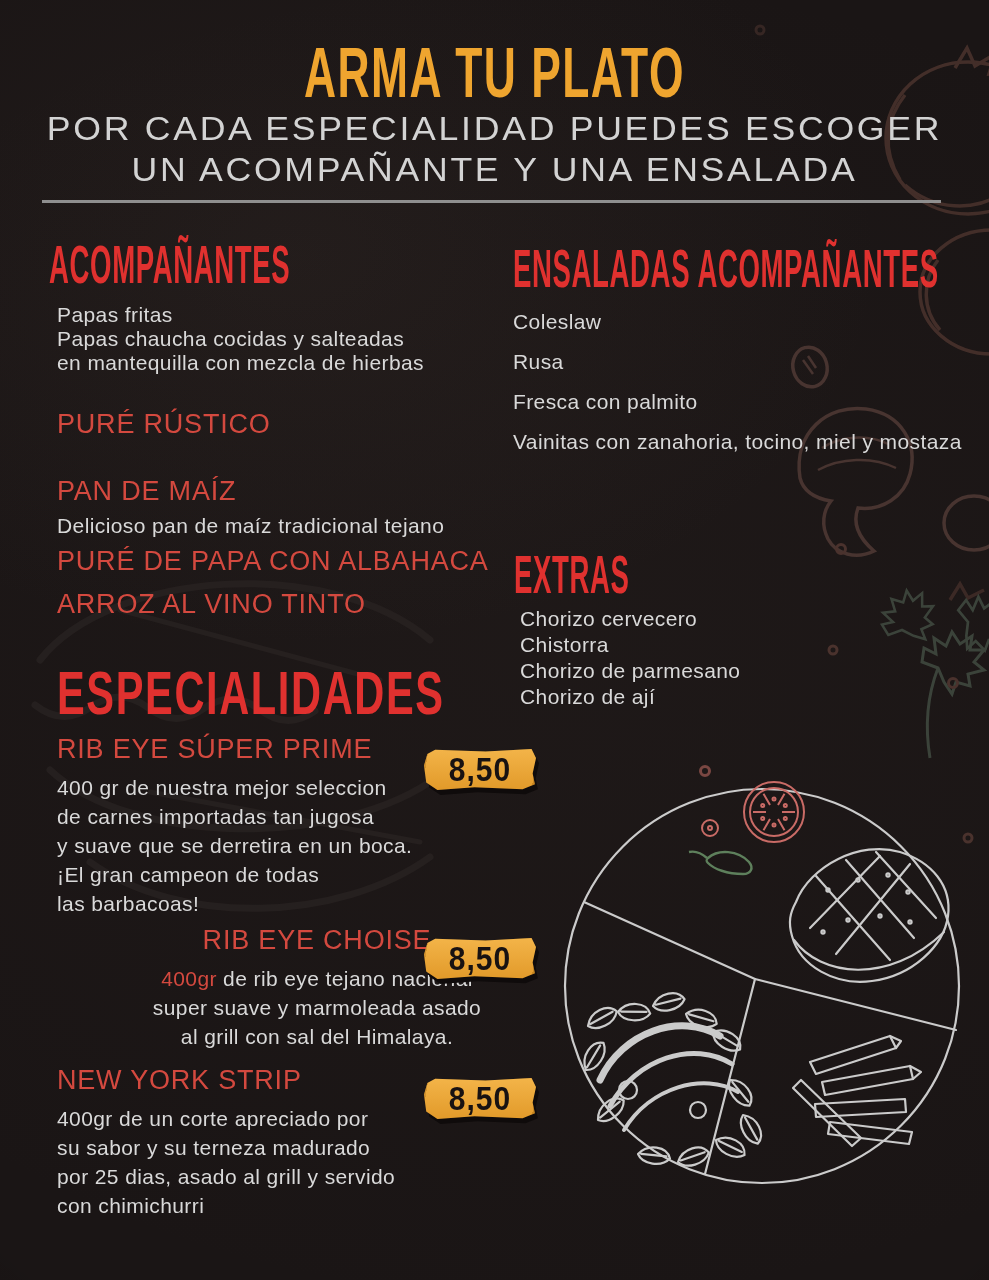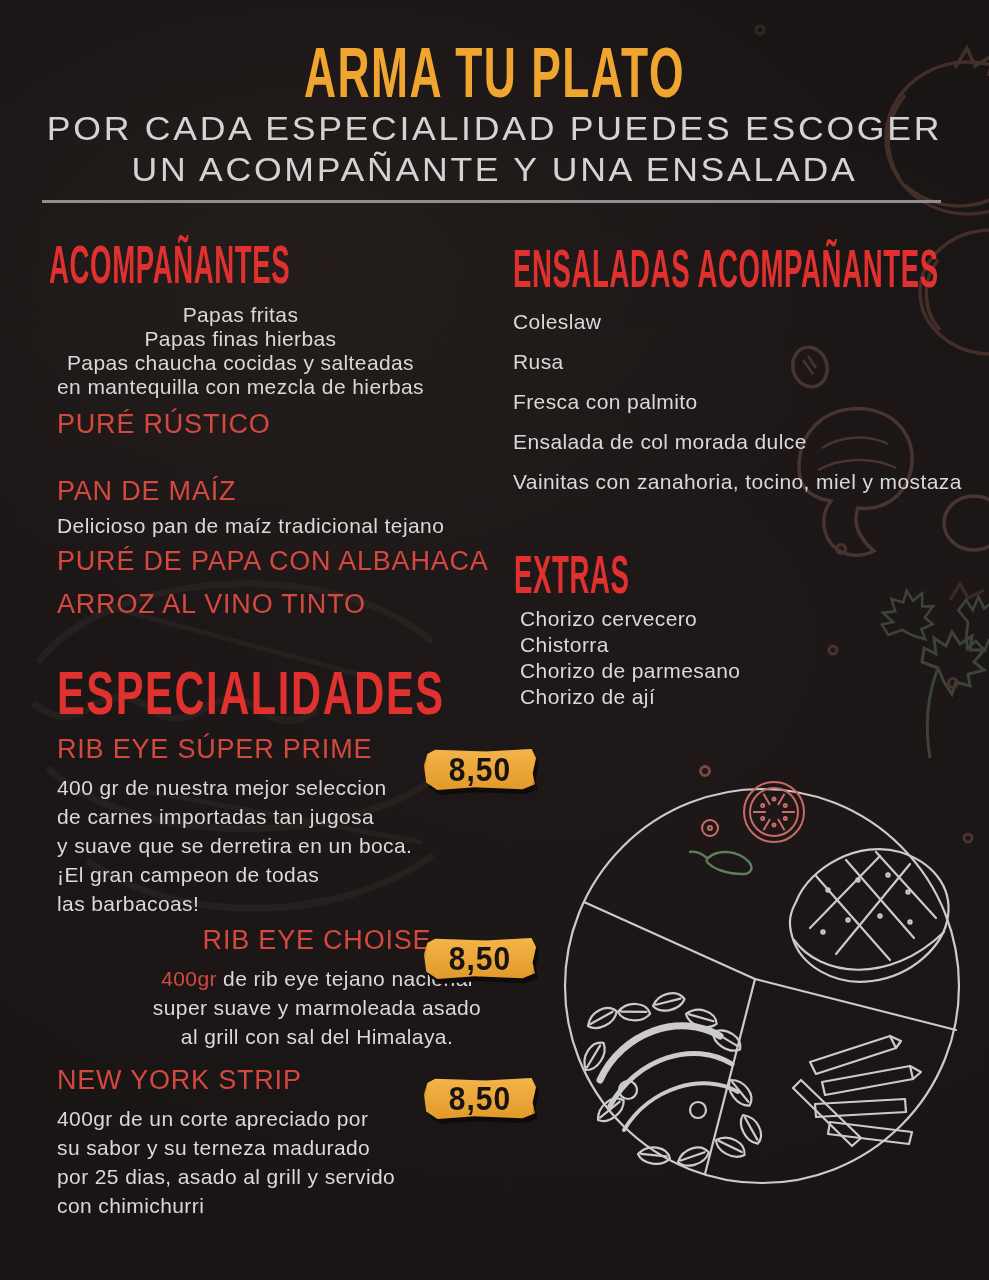--- a/index.html
+++ b/index.html
@@ -33,21 +33,21 @@
   .title-span{display:inline-block;font-size:60px;font-weight:800;letter-spacing:2px;
        color:var(--yellow);line-height:1;transform:scale(0.74,1.18);transform-origin:center top;white-space:nowrap;}
 
   .sub-wrap{left:0;top:108px;width:100%;text-align:center;}
   .sub-line{font-size:33px;letter-spacing:2.5px;color:#D3D3D3;line-height:41px;
        font-weight:400;transform:scaleX(1.08);}
 
   .divider{left:42px;top:200px;width:899px;height:3px;background:#8F8F8F;z-index:2;}
 
   .body-line{font-size:21px;color:var(--body);letter-spacing:0.4px;}
-  .lh24{line-height:24px;text-align:center;}
+  .lh24{line-height:24px;}
   .lh26{line-height:26px;}
   .lh29{line-height:29px;}
   .lh40{line-height:40px;}
   .red-name{font-size:27px;color:var(--subred);letter-spacing:0.8px;line-height:1.1;white-space:nowrap;}
   .red-inline{color:var(--subred);}
 
   .item-block{position:absolute;z-index:2;}
   .item-desc{margin-top:7px;}
 
   .badge{position:absolute;width:112px;height:41px;z-index:2;}
@@ -192,21 +192,20 @@
     <div class="sub-line">POR CADA ESPECIALIDAD PUEDES ESCOGER</div>
     <div class="sub-line">UN ACOMPAÑANTE Y UNA ENSALADA</div>
   </div>
   <div class="abs divider"></div>
 
   <div class="txt" style="left:49px;top:237px;">
     <span class="hdr h-sm">ACOMPAÑANTES</span>
   </div>
   <div class="txt" style="left:57px;top:303px;">
     <div class="body-line lh24">Papas fritas</div>
-    <div class="body-line lh24">Papas finas hierbas</div>
     <div class="body-line lh24">Papas chaucha cocidas y salteadas</div>
     <div class="body-line lh24">en mantequilla con mezcla de hierbas</div>
   </div>
 
   <div class="item-block" style="left:57px;top:410px;">
     <div class="red-name">PURÉ RÚSTICO</div>
   </div>
   <div class="item-block" style="left:57px;top:477px;">
     <div class="red-name">PAN DE MAÍZ</div>
     <div class="body-line item-desc">Delicioso pan de maíz tradicional tejano</div>
@@ -218,21 +217,20 @@
     <div class="red-name">ARROZ AL VINO TINTO</div>
   </div>
 
   <div class="txt" style="left:513px;top:241px;">
     <span class="hdr h-sm">ENSALADAS ACOMPAÑANTES</span>
   </div>
   <div class="txt" style="left:513px;top:302px;width:450px;">
     <div class="body-line lh40">Coleslaw</div>
     <div class="body-line lh40">Rusa</div>
     <div class="body-line lh40">Fresca con palmito</div>
-    <div class="body-line lh40">Ensalada de col morada dulce</div>
     <div class="body-line lh40">Vainitas con zanahoria, tocino, miel y mostaza</div>
   </div>
 
   <div class="txt" style="left:514px;top:547px;">
     <span class="hdr h-sm">EXTRAS</span>
   </div>
   <div class="txt" style="left:520px;top:606px;">
     <div class="body-line lh26">Chorizo cervecero</div>
     <div class="body-line lh26">Chistorra</div>
     <div class="body-line lh26">Chorizo de parmesano</div>

